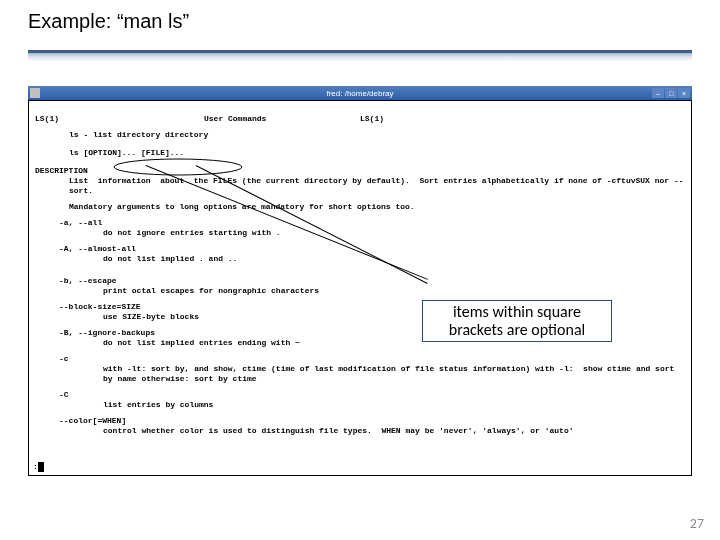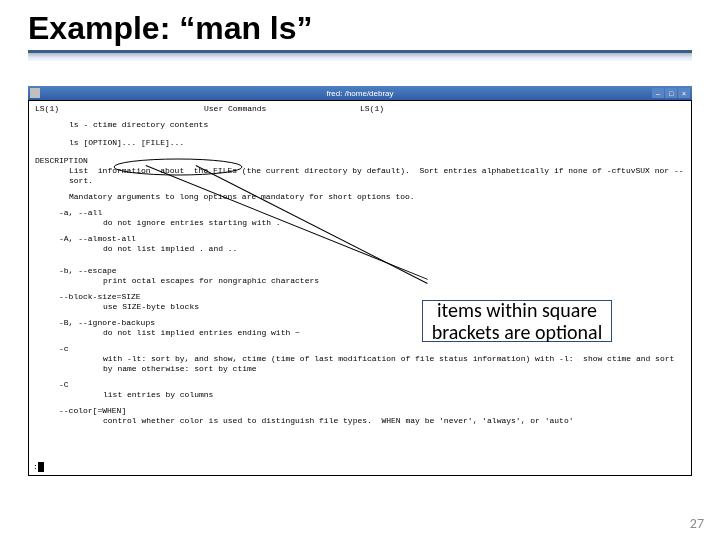--- a/index.html
+++ b/index.html
@@ -1,41 +1,41 @@
 <!DOCTYPE html>
 <html><head>
 <meta charset="utf-8">
 <style>
   *{margin:0;padding:0;box-sizing:border-box}
   body{width:720px;height:540px;background:#fff;font-family:Arial,Helvetica,sans-serif;position:relative;overflow:hidden}
-  .slide-title{font-size:32px;font-weight:700;color:#000;padding:10px 6px 0 28px}
+  .slide-title{font-size:20px;font-weight:400;color:#000;padding:10px 6px 0 28px}
   .rule-area{position:absolute;left:28px;top:50px;width:664px;height:14px}
   .rule-blue{position:absolute;left:0;top:0;width:100%;height:3px;background:#3b5f8a}
   .rule-grad{position:absolute;left:0;top:3px;width:100%;height:8px;background:linear-gradient(to bottom,#a7b8ce 0%,#e6ecf3 60%,#f7f9fc 100%)}
   .terminal{position:absolute;left:28px;top:86px;width:664px;height:390px;background:#404040}
   .title-bar{width:100%;height:14px;background:linear-gradient(to bottom,#4f80c2 0%,#2f5ea6 100%);position:relative;display:flex;align-items:center}
   .tb-icon{width:10px;height:10px;background:#c0c0c0;margin-left:2px}
   .tb-text{color:#fff;font-size:8px;font-family:Verdana,Arial,sans-serif;position:absolute;left:50%;transform:translateX(-50%)}
   .tb-controls{position:absolute;right:2px;top:2px;display:flex;gap:1px}
   .tb-btn{width:12px;height:10px;background:#5a85c4;font-size:7px;color:#fff;display:flex;align-items:center;justify-content:center}
-  .term-body{height:calc(100% - 14px);background:#fff;border:1px solid #000;padding:3px 6px;font-family:"Courier New",monospace;font-size:8px;font-weight:400;color:#000;line-height:1.25;position:relative;overflow:hidden}
+  .term-body{height:calc(100% - 14px);background:#fff;border:1px solid #000;padding:13px 6px;font-family:"Courier New",monospace;font-size:8px;font-weight:700;color:#000;line-height:1.25;position:relative;overflow:hidden}
   .hdr-row{display:flex;margin-bottom:6px}
   .hdr-left{flex:0 0 26%}
   .hdr-center{flex:0 0 24%}
   .hdr-right{flex:0 0 24%}
   .sec{margin-top:2px}
   .sec .hd{}
   .sec .ln{padding-left:34px;white-space:pre-wrap}
   .opt{padding-left:24px}
   .opt .ot{}
   .opt .od{padding-left:44px;white-space:pre-wrap}
   .gap{height:6px}
   .cursor-row{position:absolute;left:4px;bottom:3px}
   .cursor-box{display:inline-block;width:6px;height:10px;background:#000;vertical-align:bottom}
-  .callout{position:absolute;left:422px;top:300px;width:190px;height:42px;background:#fff;border:1px solid #2c4a7a;display:flex;align-items:center;justify-content:center;text-align:center;font-family:Calibri,Arial,sans-serif;font-size:20px;line-height:1.1;color:#000;padding:2px 6px}
+  .callout{position:absolute;left:422px;top:300px;width:190px;height:42px;background:#fff;border:1px solid #2c4a7a;display:flex;align-items:center;justify-content:center;text-align:center;font-family:Calibri,Arial,sans-serif;font-size:16px;line-height:1.1;color:#000;padding:2px 6px}
   .lead1{position:absolute;left:146px;top:165px;width:304px;height:1px;background:#000;transform-origin:0 0;transform:rotate(22deg)}
   .lead2{position:absolute;left:196px;top:165px;width:260px;height:1px;background:#000;transform-origin:0 0;transform:rotate(27deg)}
   svg.syn-ellipse{position:absolute;left:112px;top:157px;width:132px;height:20px;pointer-events:none}
   .page-num{position:absolute;right:16px;bottom:8px;color:#8a8a8a;font-size:14px;font-family:Calibri,Arial,sans-serif}
 </style>
 </head>
 <body>
 
 <div class="slide-title">Example:  “man ls”</div>
 
@@ -55,21 +55,21 @@
     </div>
   </div>
   <div class="term-body">
     <div class="hdr-row">
       <div class="hdr-left">LS(1)</div>
       <div class="hdr-center">User Commands</div>
       <div class="hdr-right">LS(1)</div>
     </div>
 
     <div class="sec">
-      <div class="ln">ls - ctime directory contents</div>
+      <div class="ln">ls - list directory directory</div>
     </div>
     <div class="gap"></div>
 
     <div class="sec">
       <div class="ln">ls [OPTION]... [FILE]...</div>
     </div>
     <div class="gap"></div>
 
     <div class="sec">
       <div class="hd">DESCRIPTION</div>

